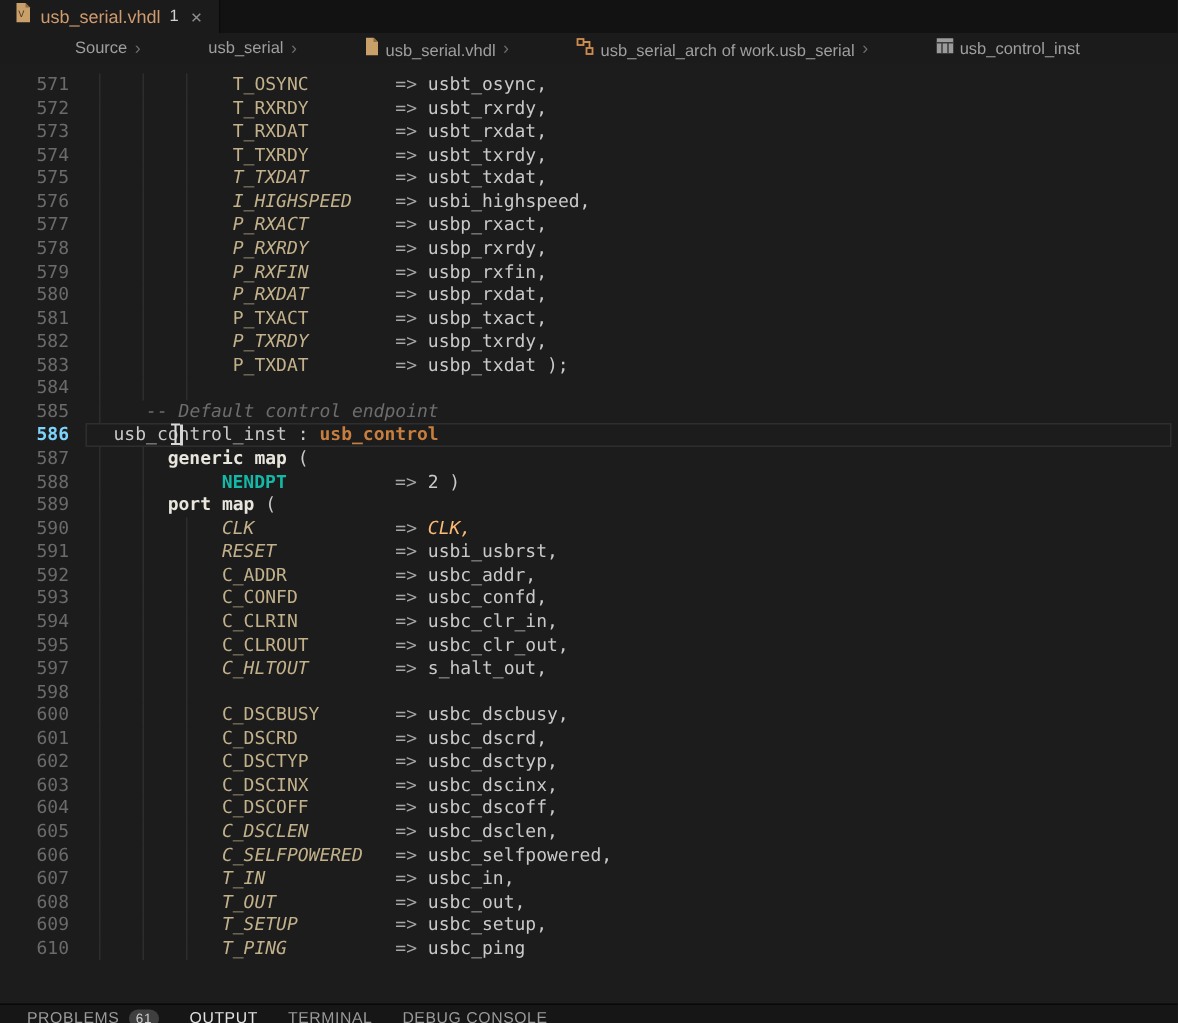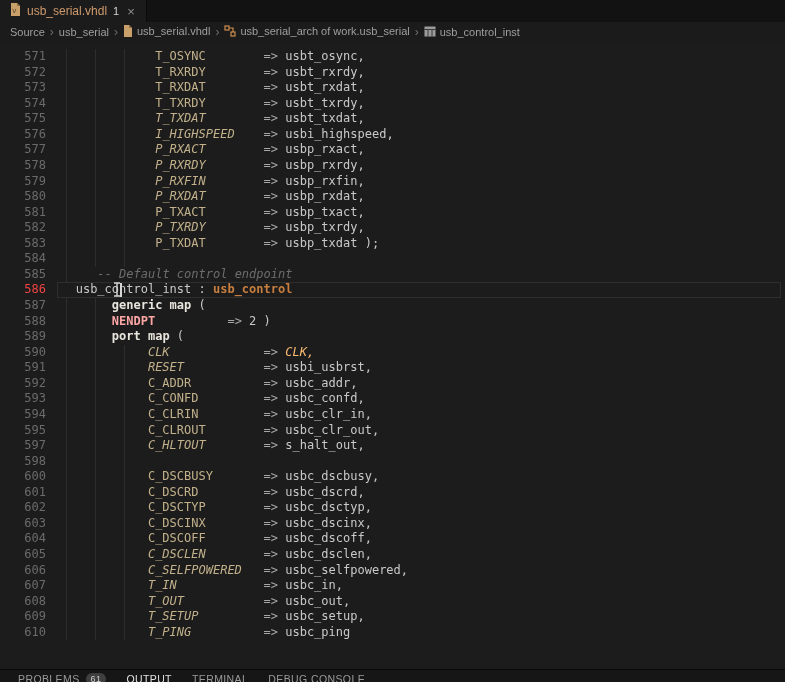--- a/index.html
+++ b/index.html
@@ -12,50 +12,50 @@
   .tab { height:22px; display:flex; align-items:center; padding:0 9px 0 10px;
          background:#1b1b1b; border-right:1px solid #0a0a0a; gap:6px; }
   .tab-label { color:#cf9b6e; font-size:12px; }
   .tab-badge { color:#d2d2d2; font-size:11px; }
   .tab-close { color:#8f8f8f; font-size:13px; line-height:13px; padding:0 2px; cursor:pointer; }
 
   
   .crumbs { position:absolute; left:0; top:22px; width:785px; height:20px;
             background:#1b1b1b; display:flex; align-items:center; padding-left:10px;
             font-size:11px; color:#9f9f9f; white-space:nowrap; }
-  .crumb { display:flex; align-items:flex-start; gap:4px; cursor:pointer; }
+  .crumb { display:flex; align-items:flex-end; gap:4px; cursor:pointer;margin-left:40px; }
   .crumb-sep { color:#6e6e6e; margin:0 5px; font-size:12px; }
   .cicon { display:inline-block; }
 
   
   .editor { position:absolute; left:0; top:42px; width:785px; height:627px;
             background:#1c1c1c; overflow:hidden;
             font-family:"DejaVu Sans Mono", monospace; font-size:12px; }
   .lines { position:absolute; left:0; top:7px; width:785px; }
   .line { position:relative; height:15.57px; line-height:15.57px; white-space:pre; }
   .ln { position:absolute; left:0; top:0; width:46px; text-align:right;
         color:#6b6b6b; user-select:none; }
-  .line.cur .ln { color:#ef4444; }
+  .line.cur .ln { color:#7dd3fc;font-weight:bold; }
   .lc { position:absolute; left:54px; top:0; }
   .g { position:absolute; top:0; bottom:0; width:1px; background:#2d2d2d; }
   .curbox { position:absolute; left:57px; right:4px; top:0; bottom:0;
             border:1px solid #2e2e2e; pointer-events:none; }
   .caret { position:absolute; left:120px; top:1px; bottom:1px; width:1.5px;
            background:#d6d6d6; }
   .ibeam { position:absolute; left:112px; top:0px; pointer-events:none; }
 
   
   .pl   { color:#c9c9c9; }
   .port { color:#c2b18b; }
   .porti{ color:#c2b18b; font-style:italic; }
   .op   { color:#a6a6a6; }
   .val  { color:#c9c9c9; }
   .vali { color:#fdba74; font-style:italic; }
   .kw   { color:#e8e5dc; font-weight:bold; }
-  .gen  { color:#fca5a5; font-weight:bold; }
+  .gen  { color:#14b8a6; font-weight:bold;margin-left:36px; }
   .ent  { color:#c87e3e; font-weight:bold; }
   .com  { color:#6d6d6d; font-style:italic; }
 
   
   .panel { position:absolute; left:0; top:669px; width:785px; height:13px;
            background:#161616; border-top:1px solid #090909; overflow:hidden; }
   .ptabs { display:flex; align-items:flex-start; padding-left:18px; gap:20px;
            margin-top:3px; }
   .ptab { font-size:10.5px; letter-spacing:0.4px; color:#9a9a9a; cursor:pointer;
           display:flex; gap:6px; align-items:center; }

